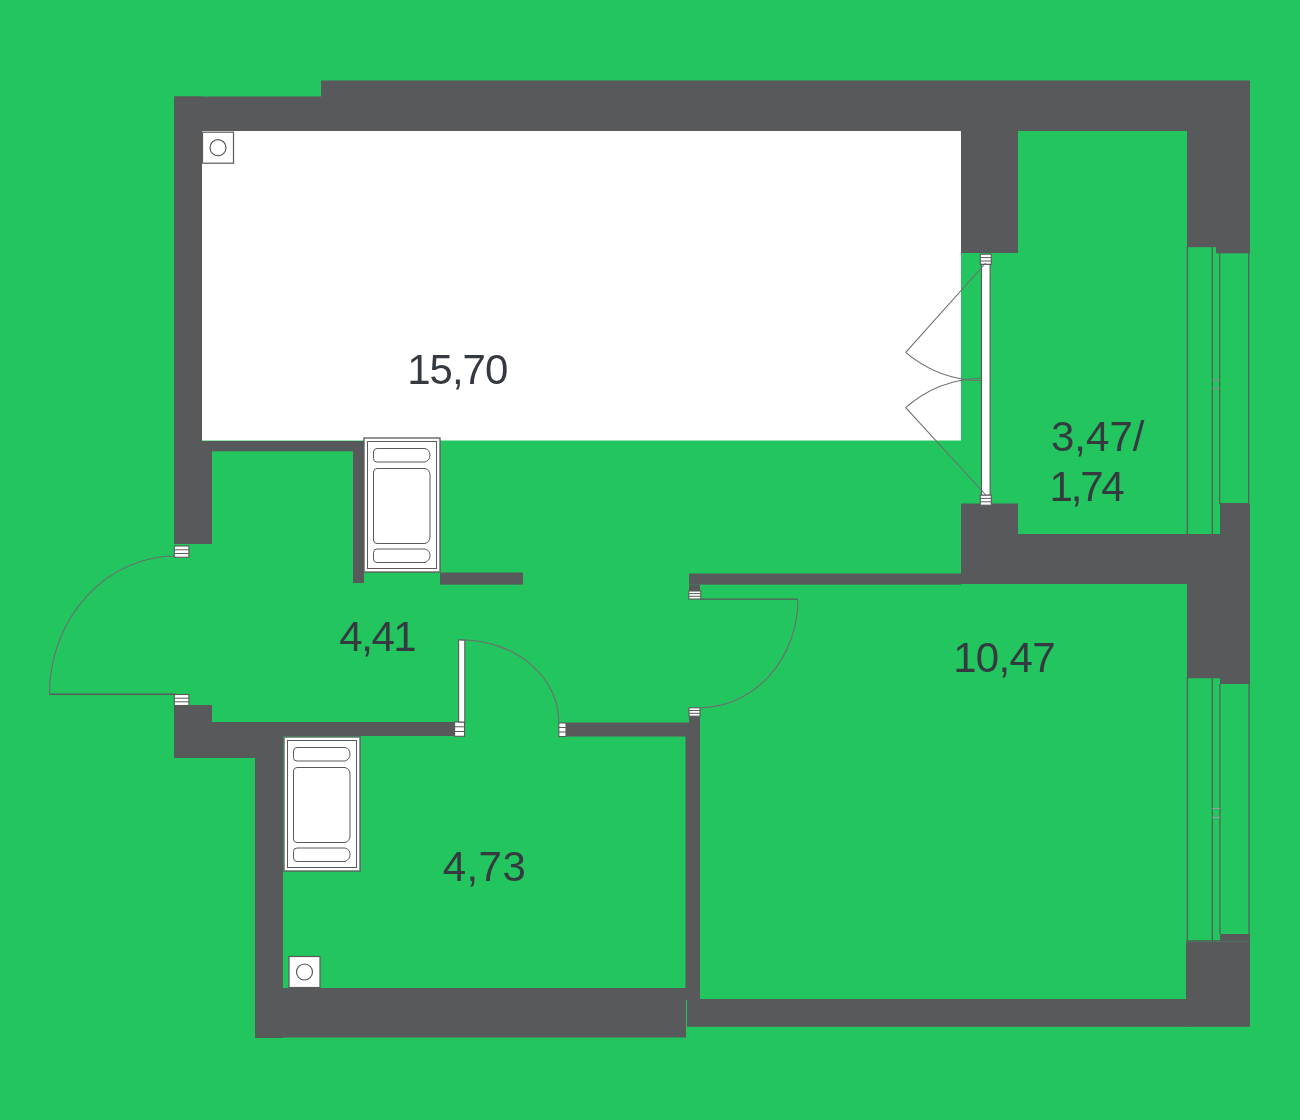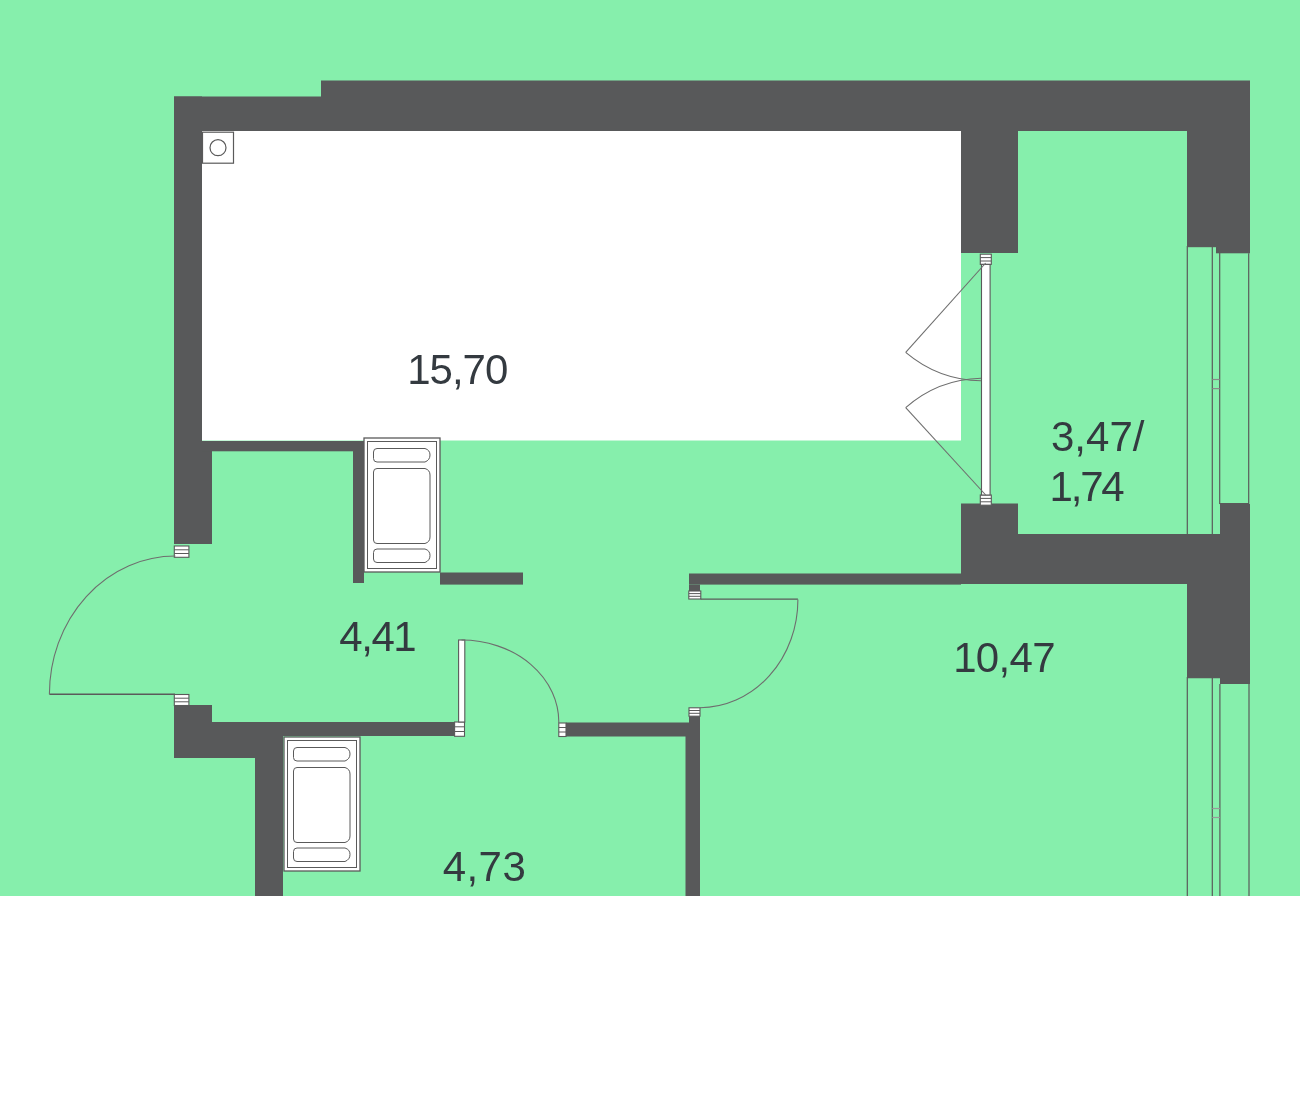--- a/index.html
+++ b/index.html
@@ -1,16 +1,16 @@
 <!DOCTYPE html>
 <html><head>
 <meta charset="utf-8">
 <style>
   html,body{margin:0;padding:0;background:#ffffff;}
-  .wrap{position:relative;width:1300px;height:896px;background:#86efac;overflow:hidden;}
+  .wrap{position:relative;width:1300px;height:1120px;background:#22c55e;overflow:hidden;}
   svg{display:block;}
   text{font-family:"Liberation Sans", sans-serif;fill:#343a40;font-weight:400;}
 </style>
 </head>
 <body>
 <div class="wrap">
 <svg width="1300" height="1120" viewBox="0 0 1300 1120">
 <defs>
 <g id="bedicon">
   <rect x="0" y="0" width="76" height="134" fill="#ffffff" stroke="#5a5a5a" stroke-width="1.3"></rect>

